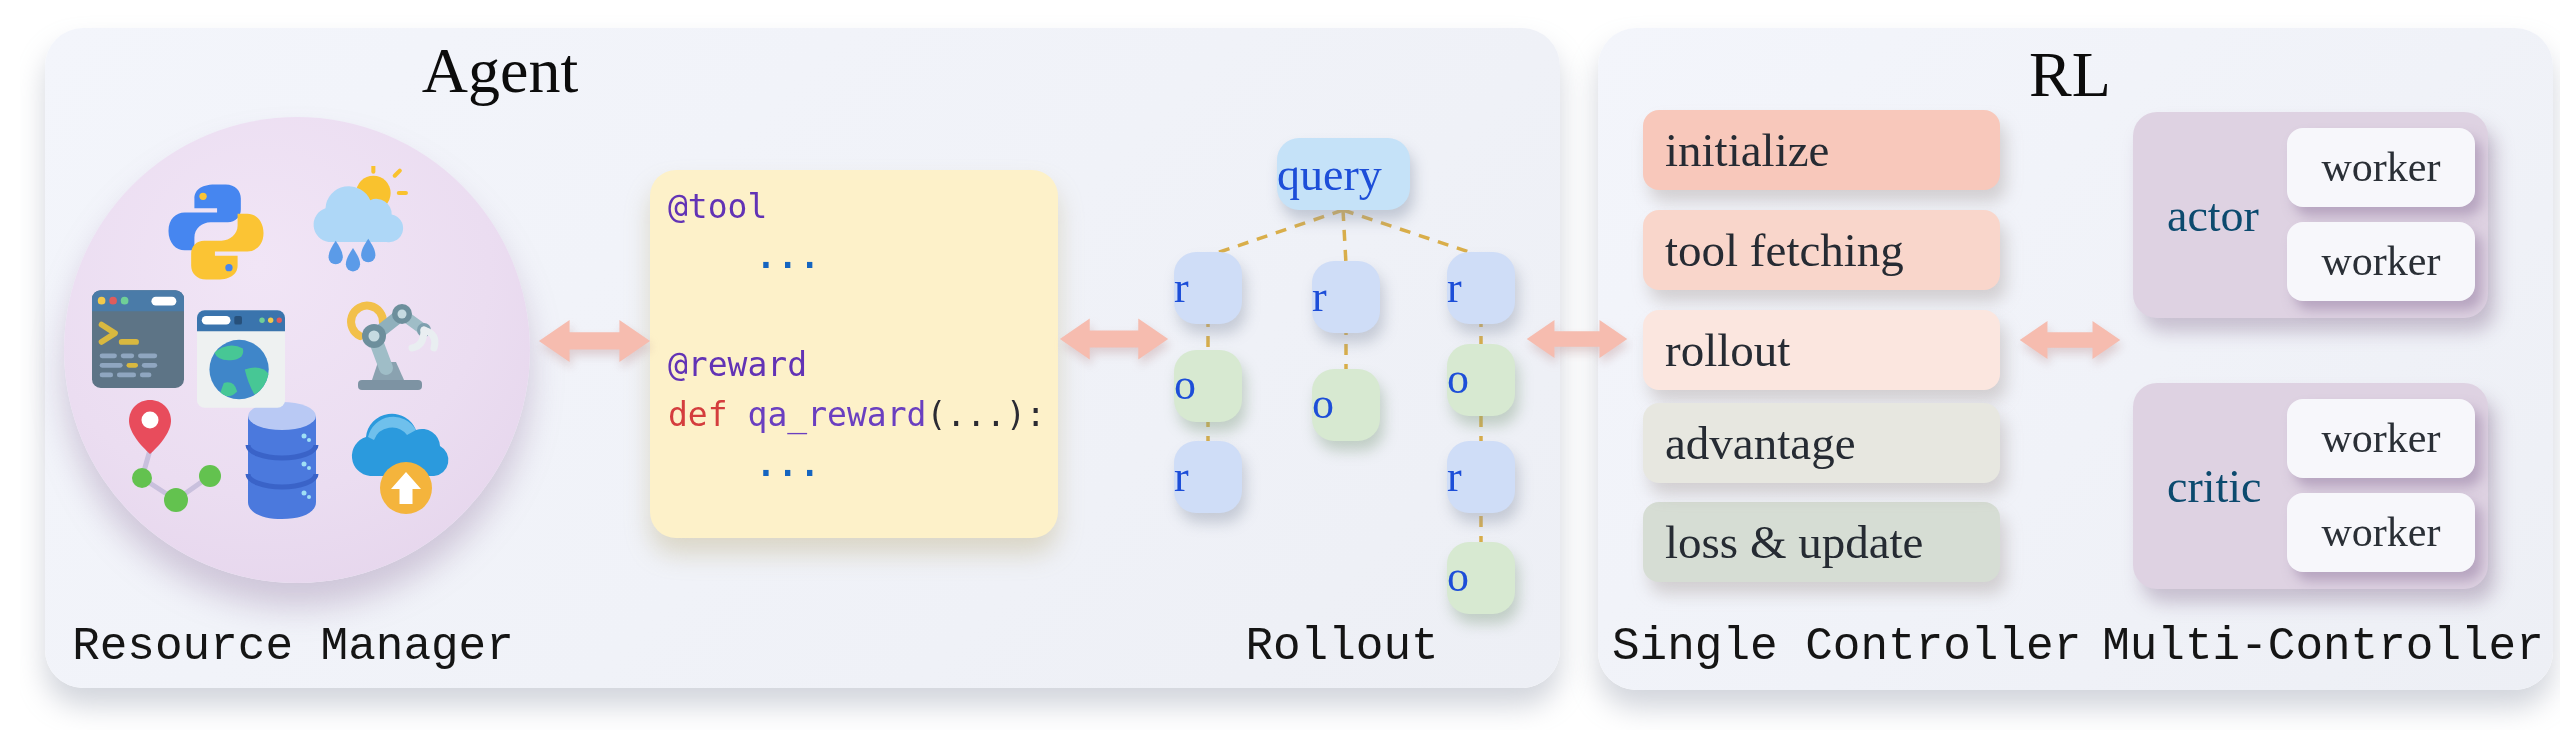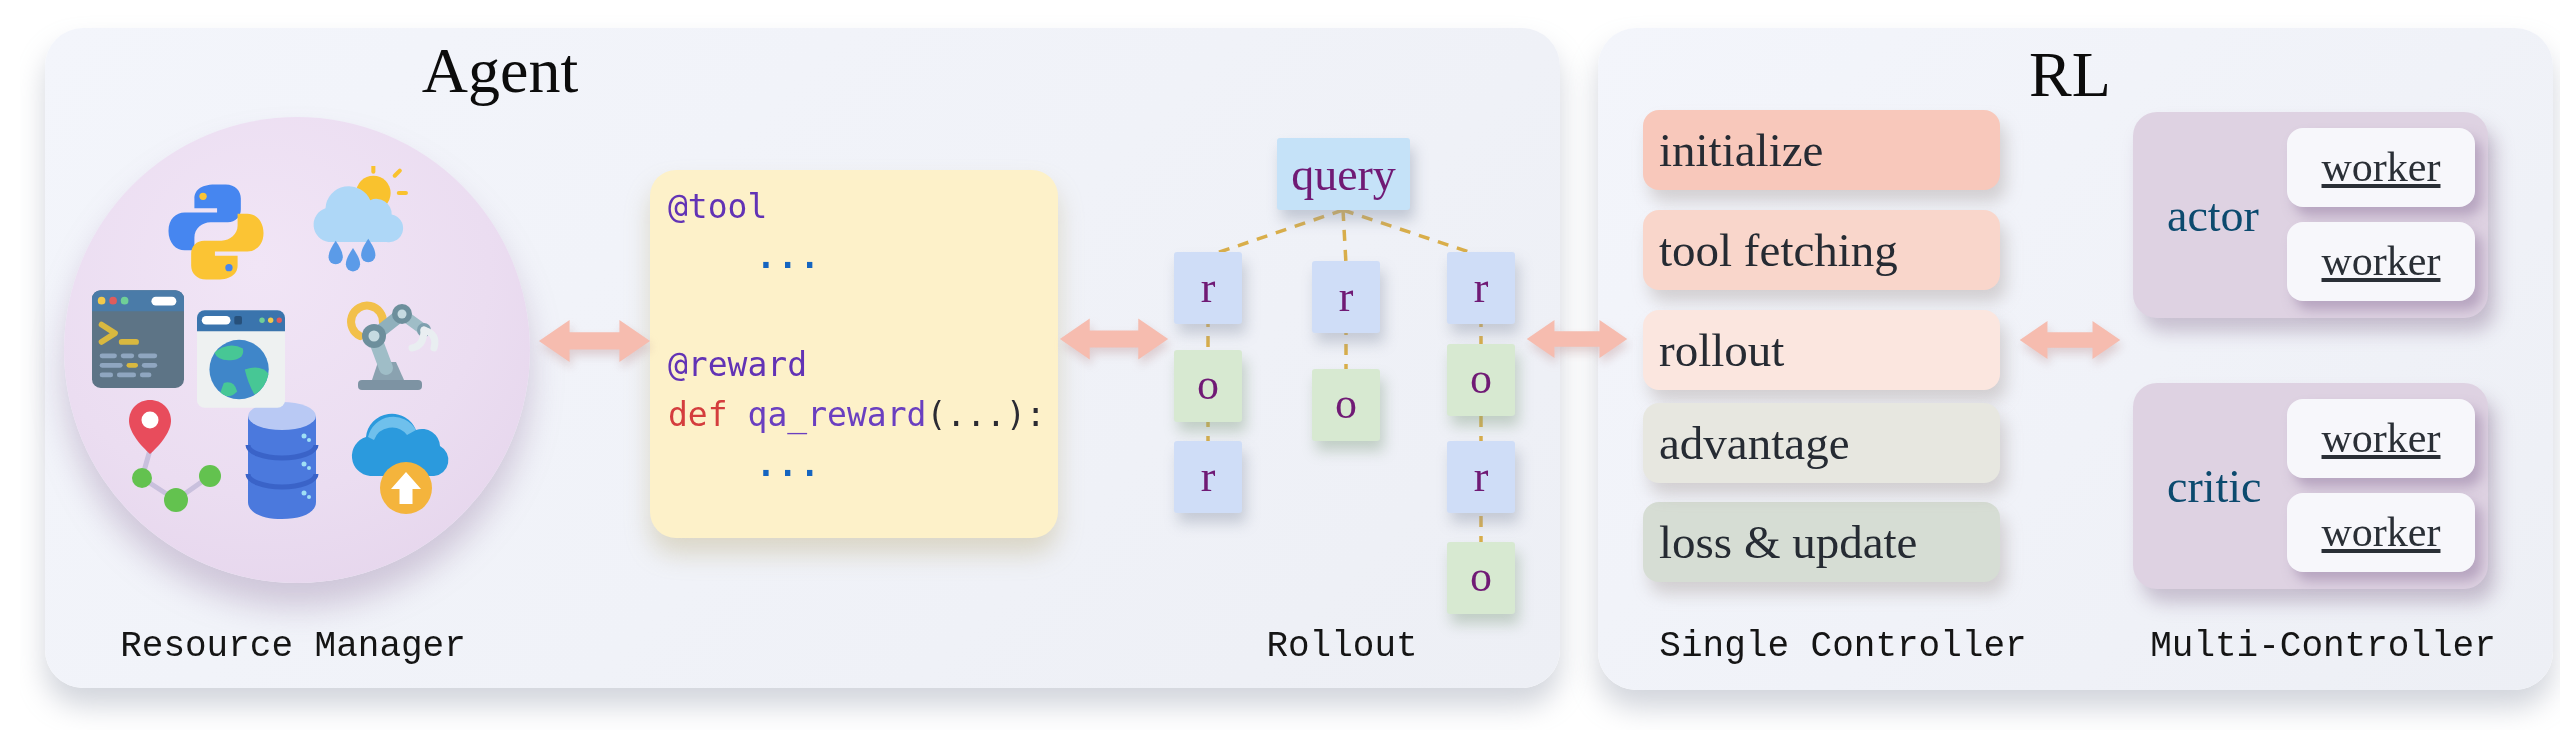--- a/index.html
+++ b/index.html
@@ -12,21 +12,21 @@
          box-shadow:0 18px 28px rgba(148,155,172,.42);}
   .panel-agent{left:25px;top:28px;width:1515px;height:660px;}
   .panel-rl{left:1578px;top:28px;width:955px;height:662px;}
 
   .big-title{position:absolute;text-align:center;font-size:64px;line-height:70px;color:#0c0c0c;
              font-family:"Liberation Serif",serif;}
   .title-agent{left:280px;top:36px;width:400px;}
   .title-rl{left:1950px;top:40px;width:200px;}
 
   
-  .mono-label{position:absolute;top:622px;height:50px;text-align:center;font-size:36px;line-height:50px;
+  .mono-label{position:absolute;top:622px;height:50px;text-align:center;font-size:46px;line-height:50px;
               color:#151515;font-family:"Liberation Mono",monospace;white-space:nowrap;}
 
   
   .res-circle{position:absolute;left:44px;top:117px;width:466px;height:466px;border-radius:50%;
               background:radial-gradient(circle at 42% 32%,#f1e5f6 0%,var(--circle_bg,#ebddf1) 55%,#e3d2ea 100%);
               box-shadow:0 24px 32px rgba(146,120,160,.36);}
   .icon{position:absolute;}
 
   
   .code-card{position:absolute;left:630px;top:170px;width:408px;height:368px;border-radius:26px;
@@ -38,52 +38,52 @@
   .cl.indent{padding-left:88px;}
   .tok-dec{color:var(--code_dec,#6233b5);text-align:center;}
   .tok-kw{color:var(--code_kw,#d43d3d);margin-right:20px;}
   .tok-fn{color:var(--code_fn,#6a3fc0);}
   .tok-plain{color:var(--code_plain,#2b2b33);}
   .tok-dots{color:var(--code_dots,#1565c0);letter-spacing:2px;font-weight:bold;}
 
   
   .tree{position:absolute;left:1120px;top:130px;width:420px;height:500px;}
   .tree-lines{position:absolute;left:0;top:0;}
-  .tnode{position:absolute;border-radius:3px;text-align:center;
-         font-family:"Liberation Serif",serif;color:#701a75;}
+  .tnode{position:absolute;border-radius:22px;text-align:left;
+         font-family:"Liberation Serif",serif;color:#1d4ed8;}
   .qnode{left:137px;top:8px;width:133px;height:72px;font-size:46px;line-height:74px;
          background:var(--query_bg,#c5e2f8);box-shadow:4px 10px 14px rgba(140,150,170,.45);}
   .rnode{width:68px;height:72px;font-size:44px;line-height:72px;
          background:var(--r_bg,#cfddf7);box-shadow:4px 10px 14px rgba(140,150,170,.42);}
   .onode{width:68px;height:72px;font-size:44px;line-height:70px;
          background:var(--o_bg,#d7e9d1);box-shadow:4px 10px 14px rgba(130,160,130,.42);}
 
   
   .arrow{position:absolute;filter:drop-shadow(2px 6px 5px rgba(185,140,140,.35));}
 
   
   .step{position:absolute;left:1623px;width:357px;height:80px;border-radius:16px;
         font-family:"Liberation Serif",serif;font-size:47px;line-height:80px;color:#262b33;
-        padding-left:16px;box-sizing:border-box;box-shadow:6px 12px 16px rgba(165,155,152,.4);white-space:nowrap;}
+        padding-left:22px;box-sizing:border-box;box-shadow:6px 12px 16px rgba(165,155,152,.4);white-space:nowrap;}
   .step0{top:110px;background:var(--step1,#f8c8bb);}
   .step1{top:210px;background:var(--step2,#f9d6cb);}
   .step2{top:310px;background:var(--step3,#fbe6df);}
   .step3{top:403px;background:var(--step4,#e7e7e0);}
   .step4{top:502px;background:var(--step5,#d6ddd4);}
 
   
   .group{position:absolute;left:2113px;width:355px;height:206px;border-radius:24px;
          background:var(--group_bg,#ded2e2);box-shadow:8px 14px 18px rgba(150,130,160,.45);}
   .group-actor{top:112px;}
   .group-critic{top:383px;}
   .group-name{position:absolute;left:34px;top:0;height:100%;display:flex;align-items:center;
               font-family:"Liberation Serif",serif;font-size:46px;color:#0c4a6e;}
   .worker{position:absolute;left:154px;width:188px;height:79px;border-radius:16px;
           background:var(--worker_bg,#f7f7fb);box-shadow:7px 9px 12px rgba(146,122,160,.5);
-          text-align:center;font-family:"Liberation Serif",serif;font-size:42px;line-height:79px;color:#2a2f36;text-decoration:underline;}
+          text-align:center;font-family:"Liberation Serif",serif;font-size:42px;line-height:79px;color:#2a2f36;}
   .worker-0{top:16px;}
   .worker-1{top:110px;}
 </style>
 </head>
 <body>
 
 <div class="stage">
 
   <div class="panel panel-agent"></div>
   <div class="big-title title-agent">Agent</div>

